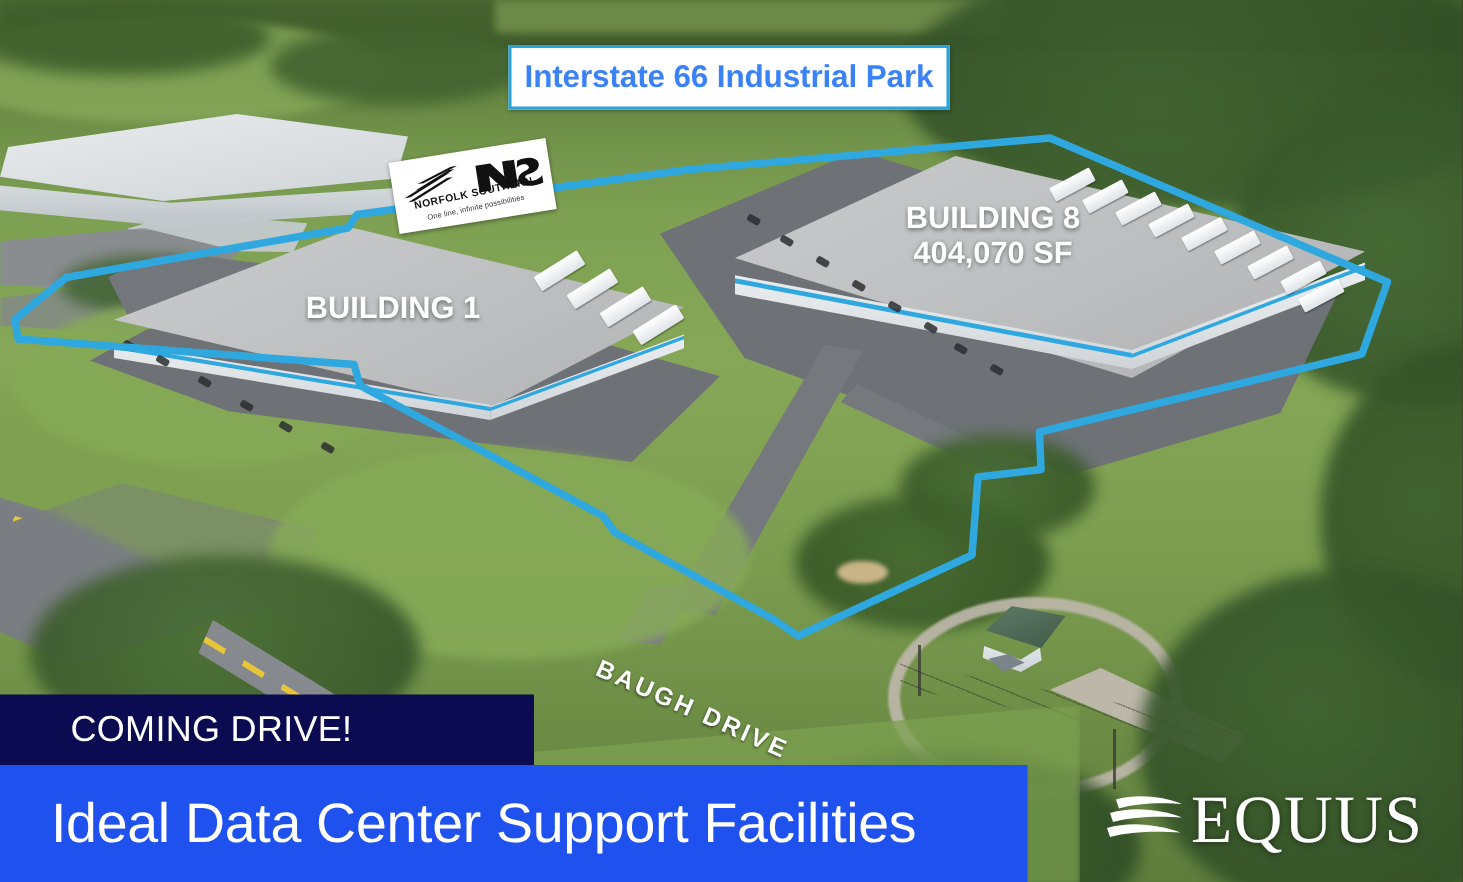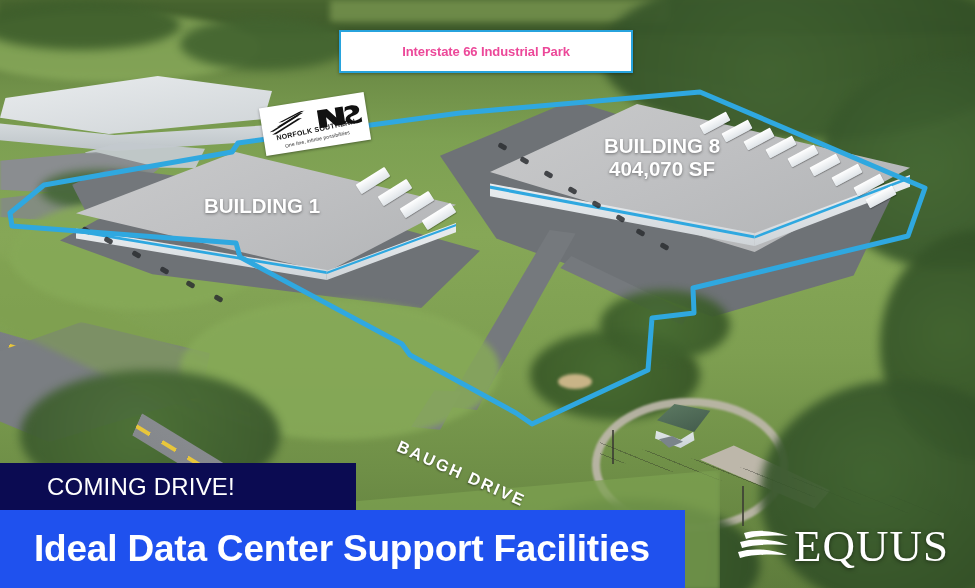--- a/index.html
+++ b/index.html
@@ -37,21 +37,21 @@
   #boundary{position:absolute;inset:0;}
 
   
   #title-banner{
     position:absolute;left:339px;top:30px;width:290px;height:39px;
     background:#ffffff;border:2px solid #27a3dd;
     display:flex;align-items:center;justify-content:center;
     box-shadow:0 1px 3px rgba(0,0,0,.35);
   }
   #title-banner .t{
-    color:#ec4899;font-size:13px;font-weight:bold;letter-spacing:-.1px;white-space:nowrap;
+    color:#3b82f6;font-size:21px;font-weight:bold;letter-spacing:-.1px;white-space:nowrap;
   }
 
   
   #colliers{
     position:absolute;right:35px;top:26px;width:130px;height:70px;
     background:#1b2f73;border-radius:7px;overflow:hidden;
     box-shadow:0 1px 4px rgba(0,0,0,.45);
     display:flex;flex-direction:column;justify-content:flex-start;
   }
   #colliers .word{
@@ -102,21 +102,21 @@
   }
 
   
   #coming-soon{
     position:absolute;left:0;top:463px;width:356px;height:47px;
     background:#0b0b52;display:flex;align-items:center;
   }
   #coming-soon .t{color:#ffffff;font-size:24px;margin-left:47px;letter-spacing:.2px;}
   #tagline-band{
     position:absolute;left:0;bottom:0;width:685px;height:78px;
-    background:#1f51ee;display:flex;align-items:center;font-weight:bold;
+    background:#1f51ee;display:flex;align-items:center;
   }
   #tagline-band .t{color:#ffffff;font-size:37px;margin-left:34px;letter-spacing:-.2px;}
 
   
   #equus{
     position:absolute;right:26px;bottom:16px;height:52px;
     display:flex;align-items:center;gap:4px;
   }
   #equus .word{
     color:#ffffff;font-family:"Liberation Serif", serif;font-size:45px;

